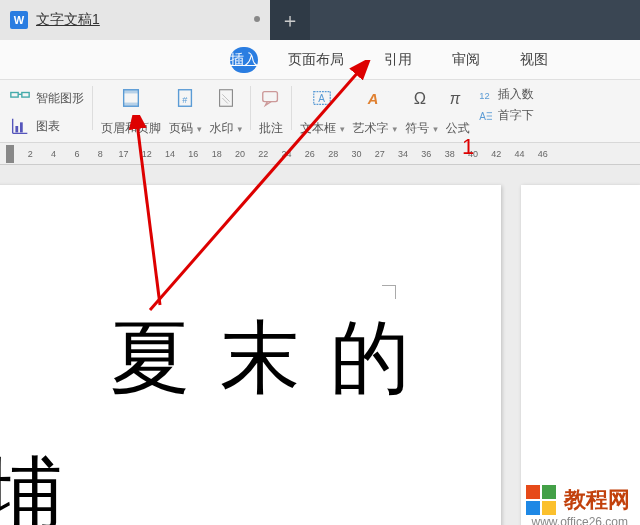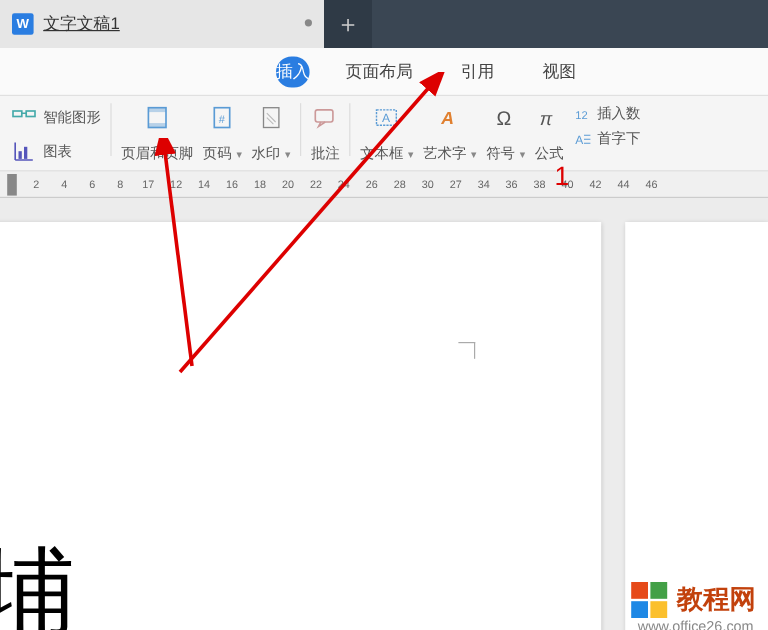--- a/index.html
+++ b/index.html
@@ -8,21 +8,21 @@
   .titlebar { height: 40px; background: #3a4653; display: flex; align-items: center; }
   .tab { height: 40px; background: #e6e6e6; display: flex; align-items: center; padding: 0 10px; min-width: 270px; position: relative; }
   .tab .doc-icon { width: 18px; height: 18px; background: #2a7de1; border-radius: 2px; margin-right: 8px; display:flex; align-items:center; justify-content:center; }
   .tab .doc-icon span { color:#fff; font-size:11px; font-weight:bold;}
   .tab-title { color: #333; font-size: 14px; text-decoration: underline; }
   .tab-dot { position:absolute; right:10px; top:16px; width:6px; height:6px; background:#888; border-radius:50%; }
   .newtab { width: 40px; height: 40px; display:flex; align-items:center; justify-content:center; color:#ccc; font-size:20px; background:#2f3a46;}
   
   .menubar { height: 40px; background: #fafafa; border-bottom: 1px solid #e0e0e0; display:flex; align-items:center; padding-left: 230px; gap: 20px; }
   .menu-item { font-size: 14px; color:#444; padding:4px 10px; cursor:pointer;}
-  .menu-item.active { background:#2a7de1; color:#fff; border-radius: 14px; padding:4px 0;}
+  .menu-item.active { background:#2a7de1; color:#fff; border-radius: 14px; padding:4px 0;text-decoration:underline;}
   
   .toolbar { background:#f5f5f5; padding: 6px 4px 4px 4px; display:flex; align-items:flex-start; border-bottom:1px solid #d8d8d8;}
   .tb-group { display:flex; flex-direction:column; align-items:center; padding:0 4px;}
   .tb-two { display:flex; flex-direction:column; gap:4px; padding:0 4px;}
   .tb-row { display:flex; align-items:center; gap:4px; font-size:12px; color:#555; white-space:nowrap;}
   .tb-label { font-size:12px; color:#555; margin-top:10px; white-space:nowrap; display:flex; align-items:center; gap:2px;}
   .tb-icon { width:24px; height:24px; display:flex; align-items:center; justify-content:center; }
   .tb-icon svg { width:22px; height:22px; }
   .dd { font-size:9px; color:#888; margin-left:2px;}
   .sep { width:1px; height:44px; background:#ddd; margin:0 4px;}
@@ -60,20 +60,21 @@
     <span class="tab-title">文字文稿1</span>
     <div class="tab-dot"></div>
   </div>
   <div class="newtab">＋</div>
 </div>
 
 <div class="menubar">
   <div class="menu-item active">插入</div>
   <div class="menu-item">页面布局</div>
   <div class="menu-item">引用</div>
+  <div class="menu-item">审阅</div>
   <div class="menu-item">视图</div>
 </div>
 
 <div class="toolbar">
   <div class="tb-two">
     <div class="tb-row">
       <span class="tb-icon">
           <svg viewBox="0 0 24 24">
             <rect x="2" y="6" width="8" height="5" fill="none" stroke="#4aa" stroke-width="1.5"></rect>
             <rect x="14" y="6" width="8" height="5" fill="none" stroke="#4aa" stroke-width="1.5"></rect>
@@ -225,20 +226,21 @@
     <span>38</span>
     <span>40</span>
   <span>42</span>
     <span>44</span>
     <span>46</span>
 </div>
 
 <div class="workspace">
   <div class="page page1">
     <div class="corner tr"></div>
+    <div class="doc-text">夏末的</div>
     <div class="doc-text2">埔</div>
   </div>
   <div class="page page2"></div>
 </div>
 
 <svg class="arrow1" style="left:130px; top:60px;" width="340" height="260">
   <defs>
       <marker id="ah1" markerWidth="10" markerHeight="10" refX="2" refY="3" orient="auto">
         <path d="M0,0 L0,6 L8,3 z" fill="#d00"></path>
       </marker>

